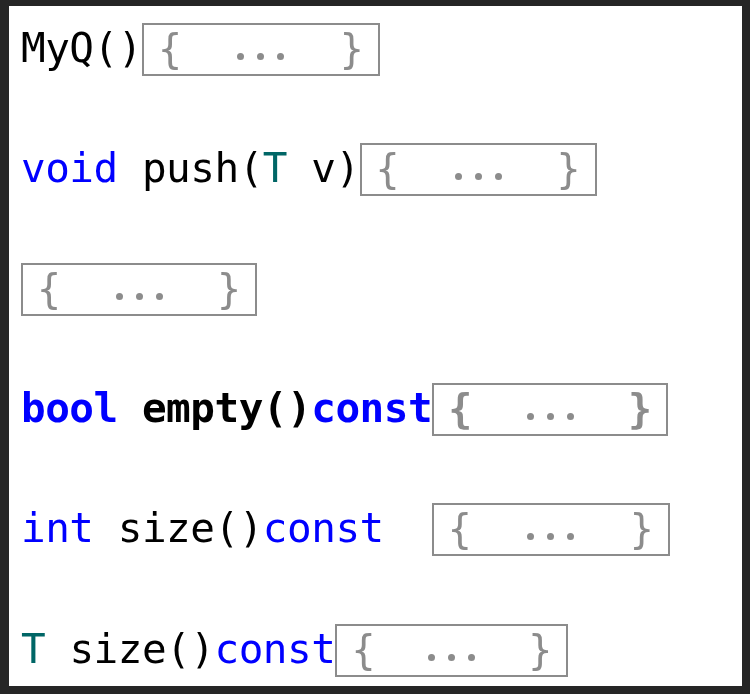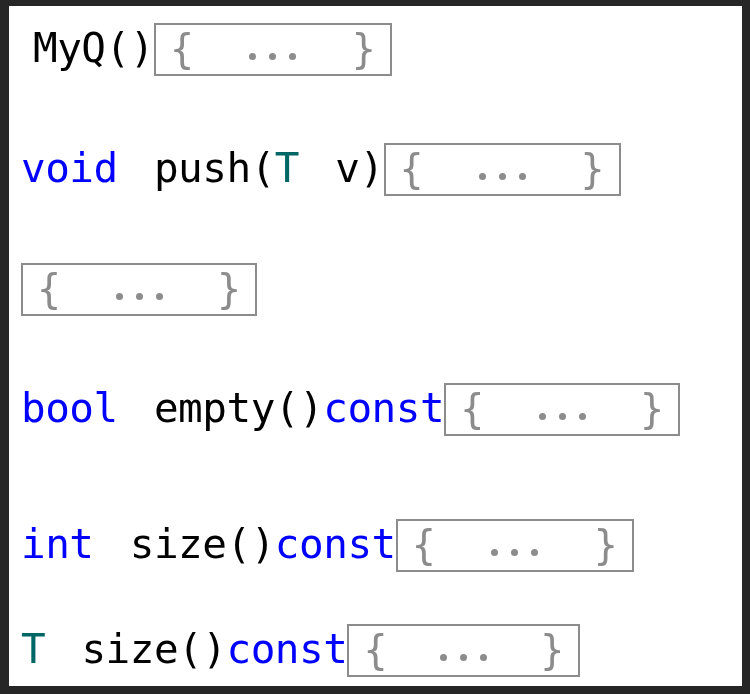--- a/index.html
+++ b/index.html
@@ -38,21 +38,21 @@
   .sig {
     font-family: "DejaVu Sans Mono", monospace;
     font-size: 41px;
     line-height: 1;
     letter-spacing: -0.5px;
     color: #000000;
     white-space: pre;
   }
   .tok-kw   { color: #0000ff; }
   .tok-type { color: #006666; }
-  .tok-id   { color: #000000; margin-left: 12px; }
+  .tok-id   { color: #000000; }
   .tok-pun  { color: #000000; }
 
   .body-box {
     display: inline-flex;
     align-items: center;
     justify-content: space-between;
     box-sizing: border-box;
     border: 2px solid #8c8c8c;
     background: #ffffff;
     height: 53px;
@@ -80,22 +80,22 @@
     width: 7px;
     height: 7px;
     border-radius: 50%;
     background: #8c8c8c;
   }
 
   
   .row-0 { top: 16px; }
   .row-1 { top: 136px; }
   .row-2 { top: 256px; }
-  .row-3 { top: 376px; }
-  .row-4 { top: 512px; }
+  .row-3 { top: 376px; font-weight: bold; }
+  .row-4 { top: 496px; gap: 48px; }
   .row-5 { top: 617px; }
 
   
   .bw-0 { width: 238px; }
   .bw-1 { width: 237px; }
   .bw-2 { width: 236px; }
   .bw-3 { width: 236px; }
   .bw-4 { width: 238px; }
   .bw-5 { width: 233px; }
 </style>

